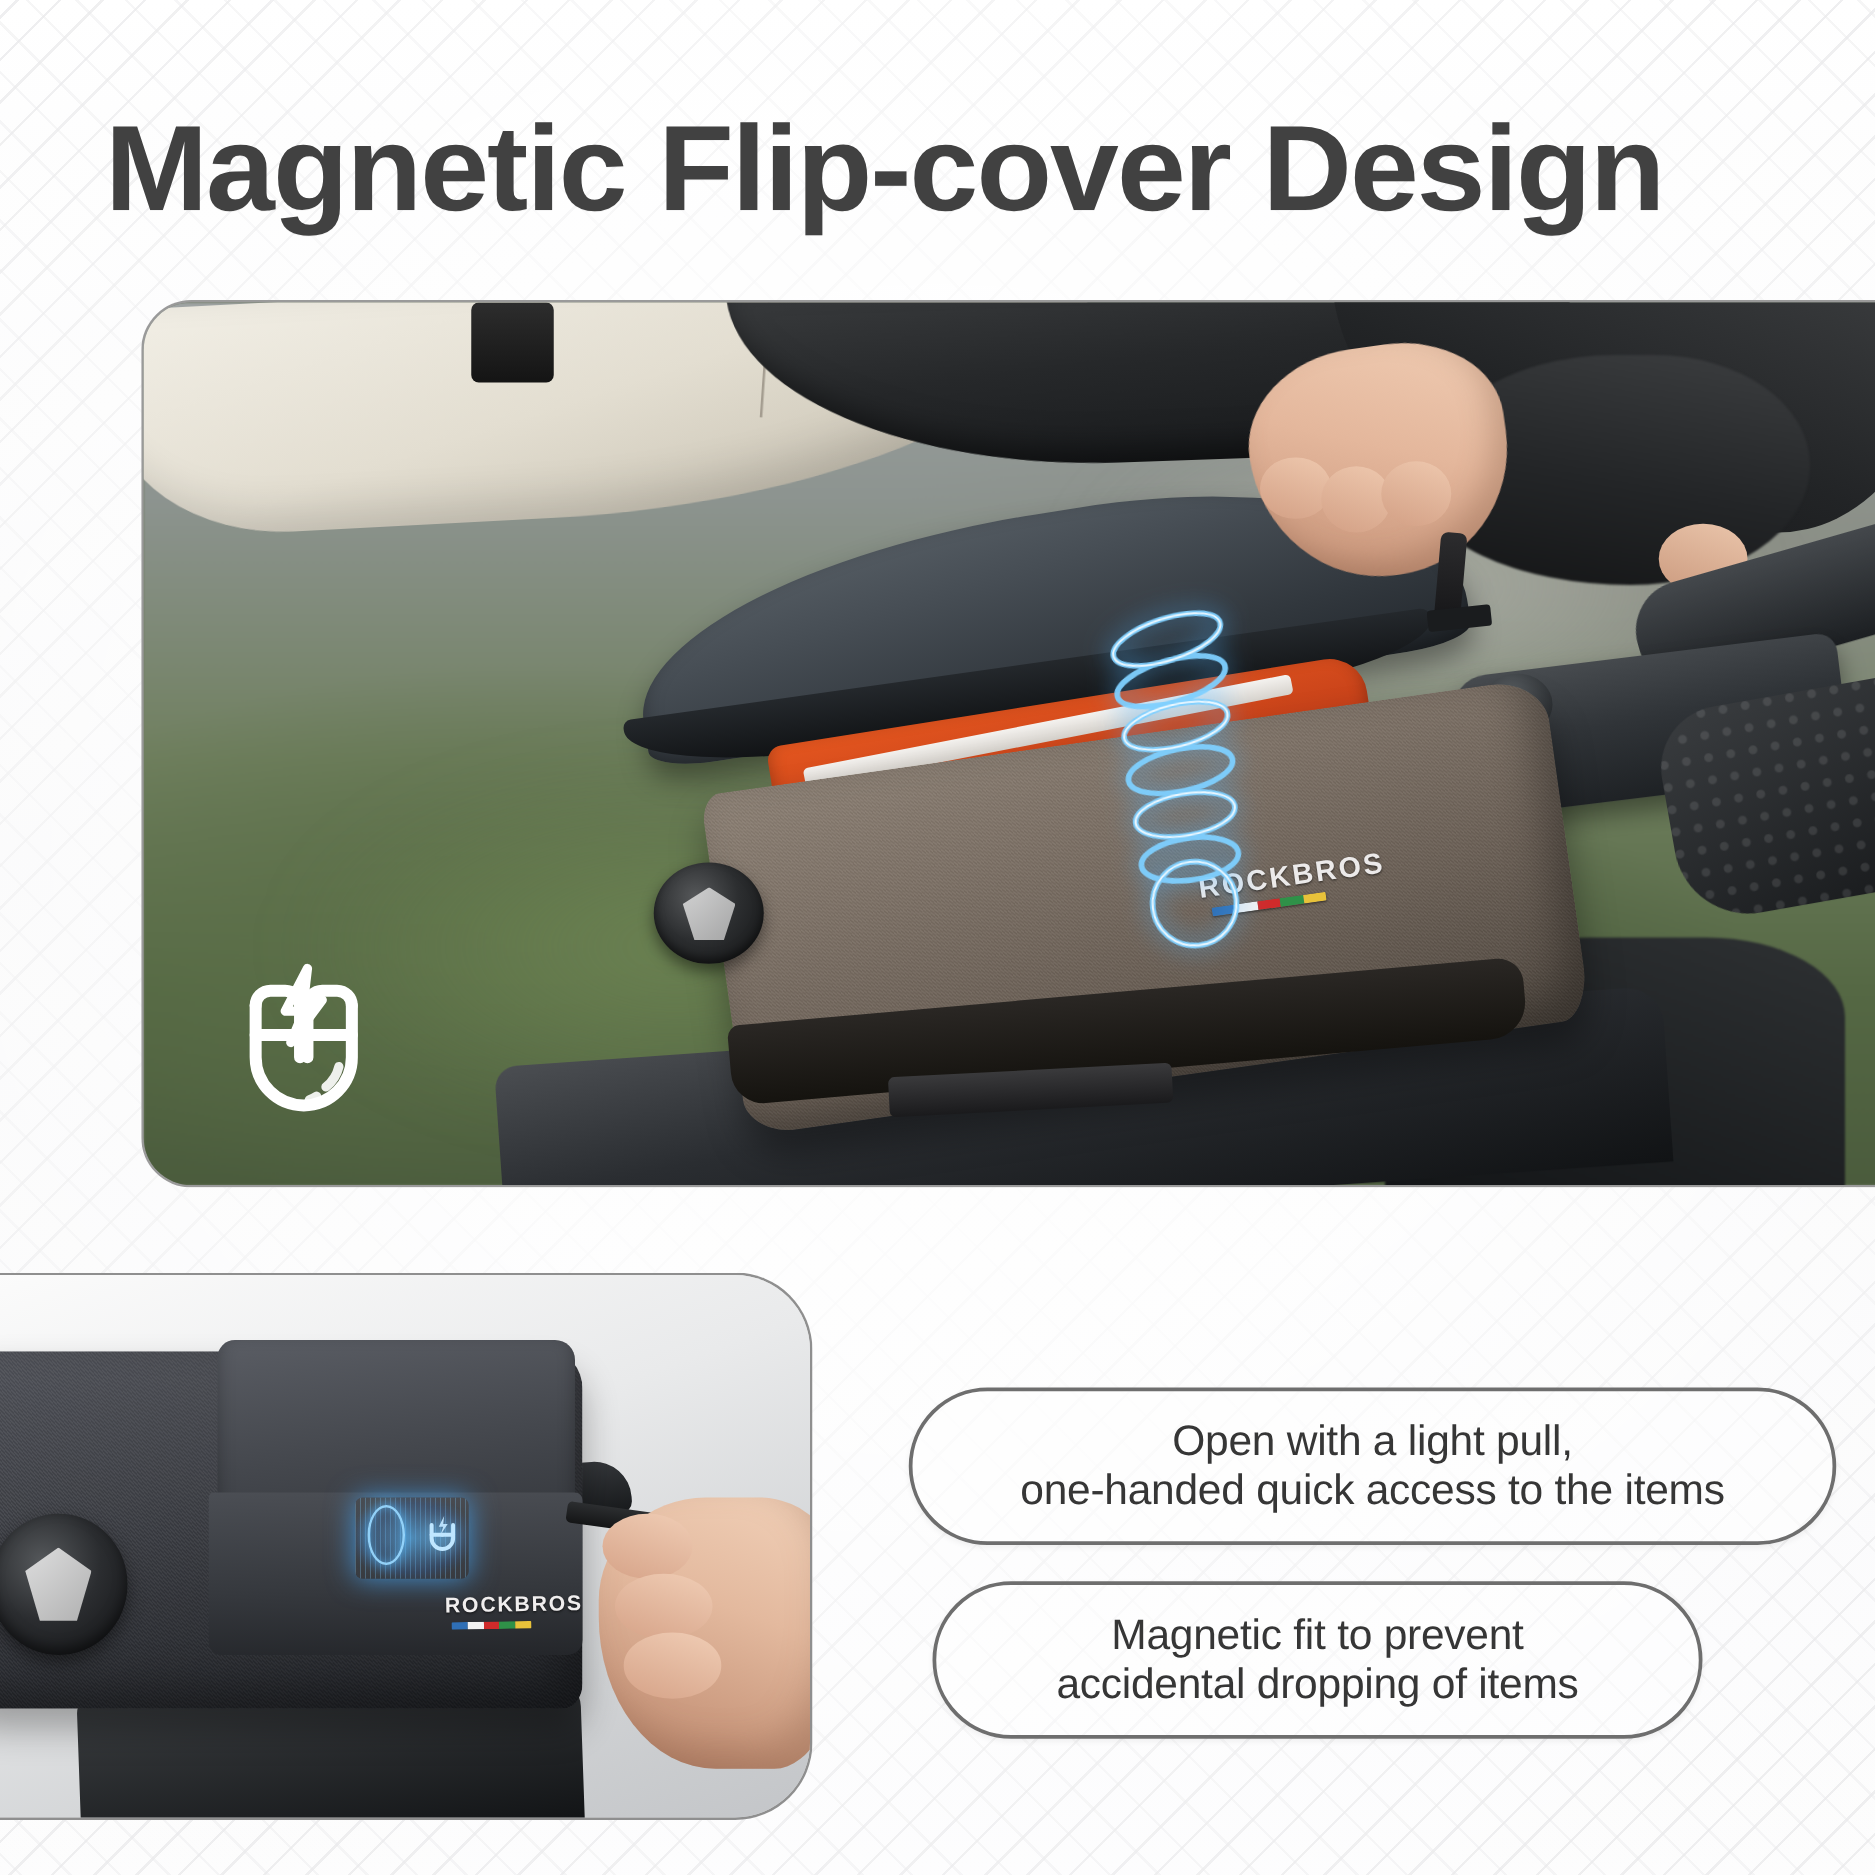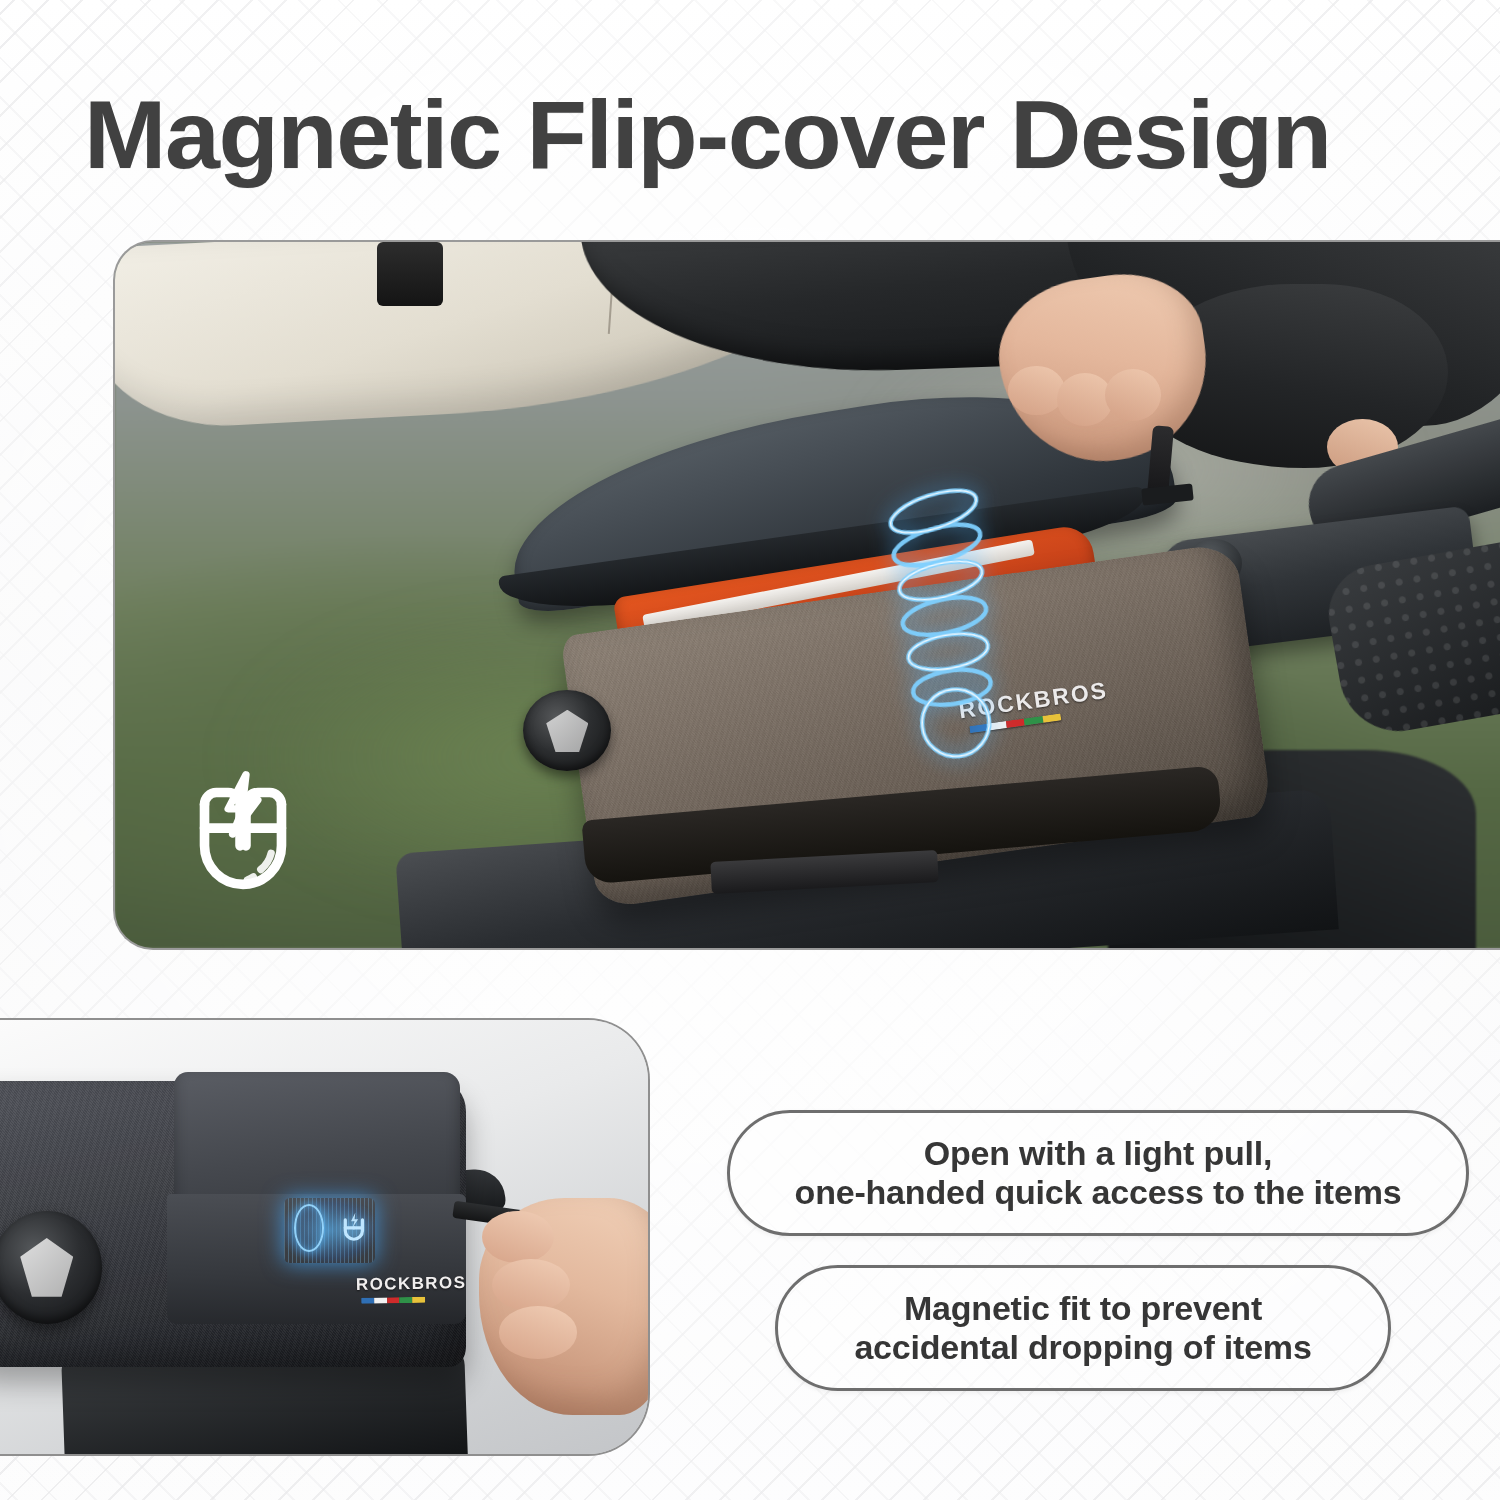--- a/index.html
+++ b/index.html
@@ -496,29 +496,29 @@
     border-radius:999px;
     background:rgba(255,255,255,0.42);
     display:flex;
     align-items:center;
     justify-content:center;
     text-align:center;
     box-shadow:0 2px 5px rgba(0,0,0,0.06);
   }
   .pill .txt {
     font-size:34px;
-    font-weight:700;
+    font-weight:400;
     line-height:1.16;
     color:#363636;
     letter-spacing:-0.2px;
     padding:0 26px;
     white-space:pre-line;
   }
   #pill-open { left:727px; top:1110px; width:742px; height:126px; }
-  #pill-magnet { left:775px; top:1265px; width:616px; height:126px; }
+  #pill-magnet { left:746px; top:1265px; width:616px; height:126px; }
 </style>
 </head>
 <body>
 
 <div class="page">
 
   <div class="bg-texture"></div>
   <div class="bg-fade"></div>
 
   <h1 class="headline">Magnetic Flip-cover Design</h1>

